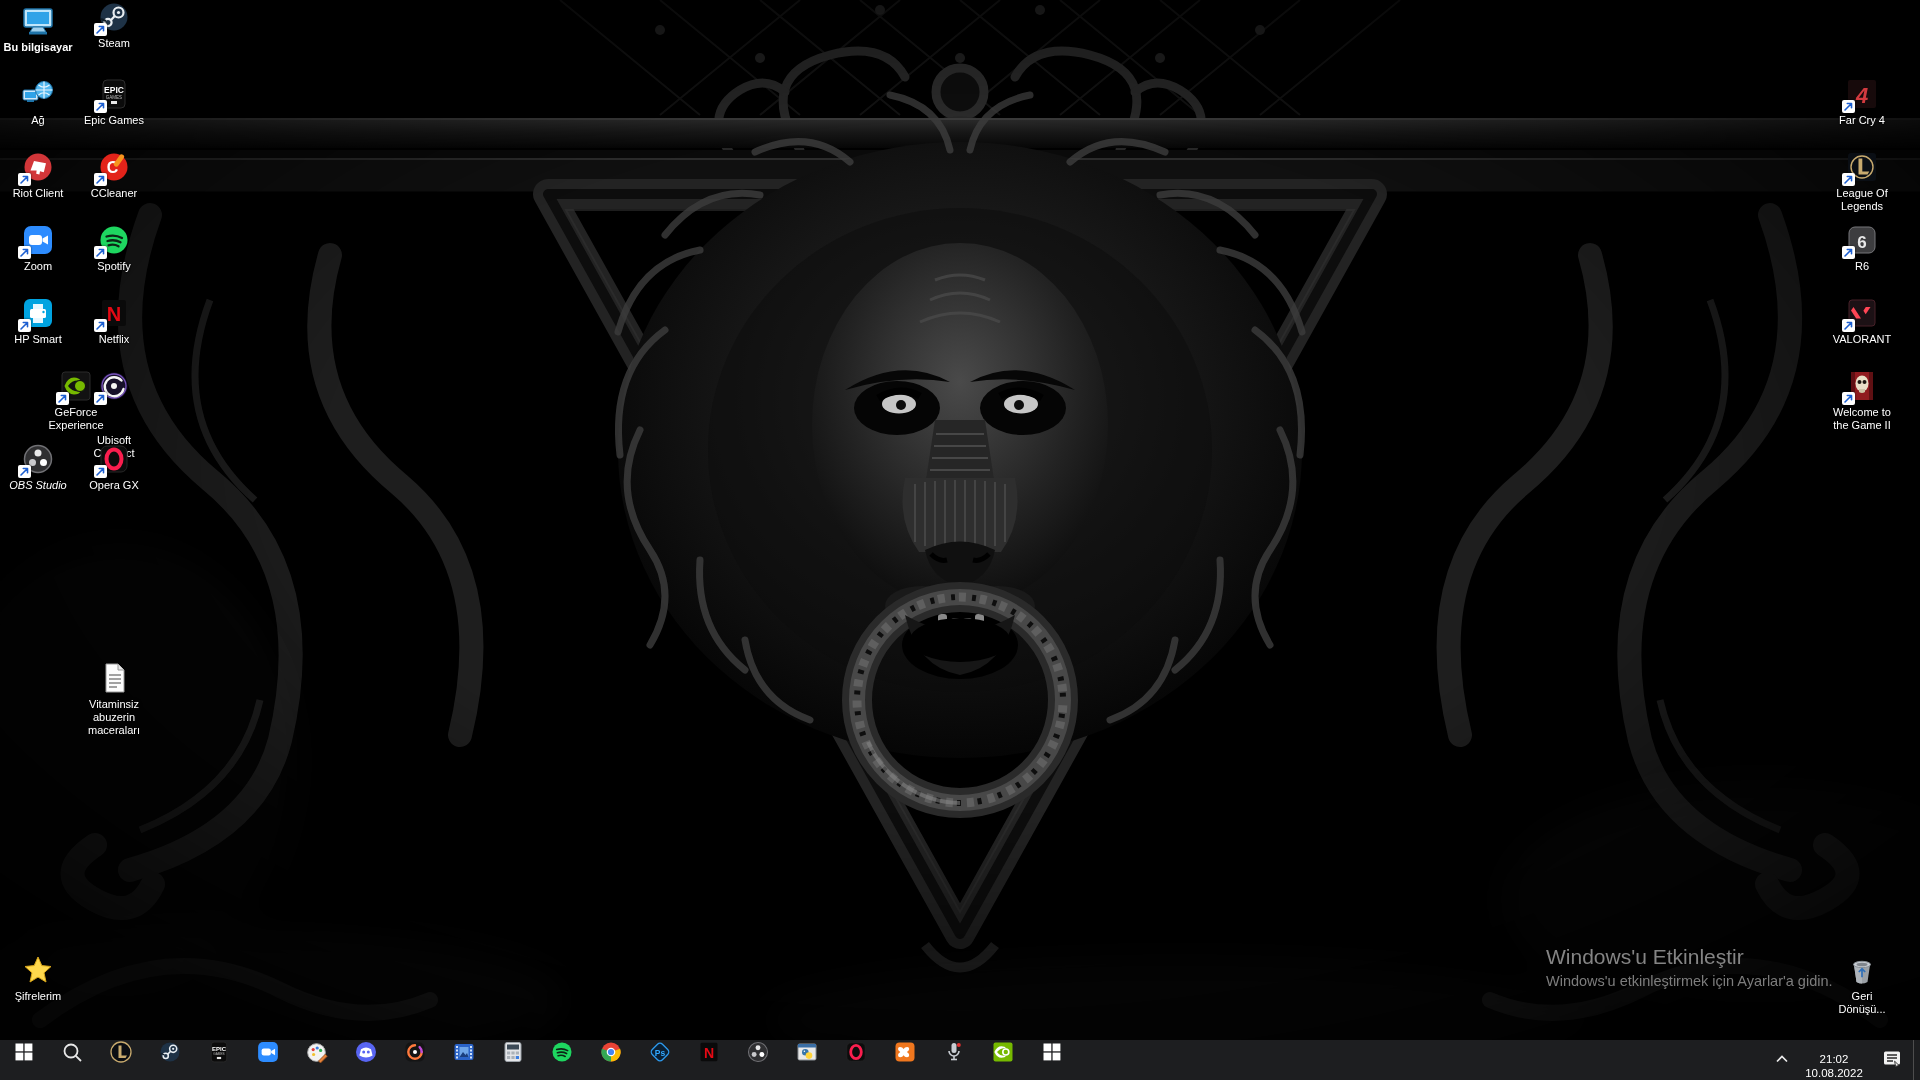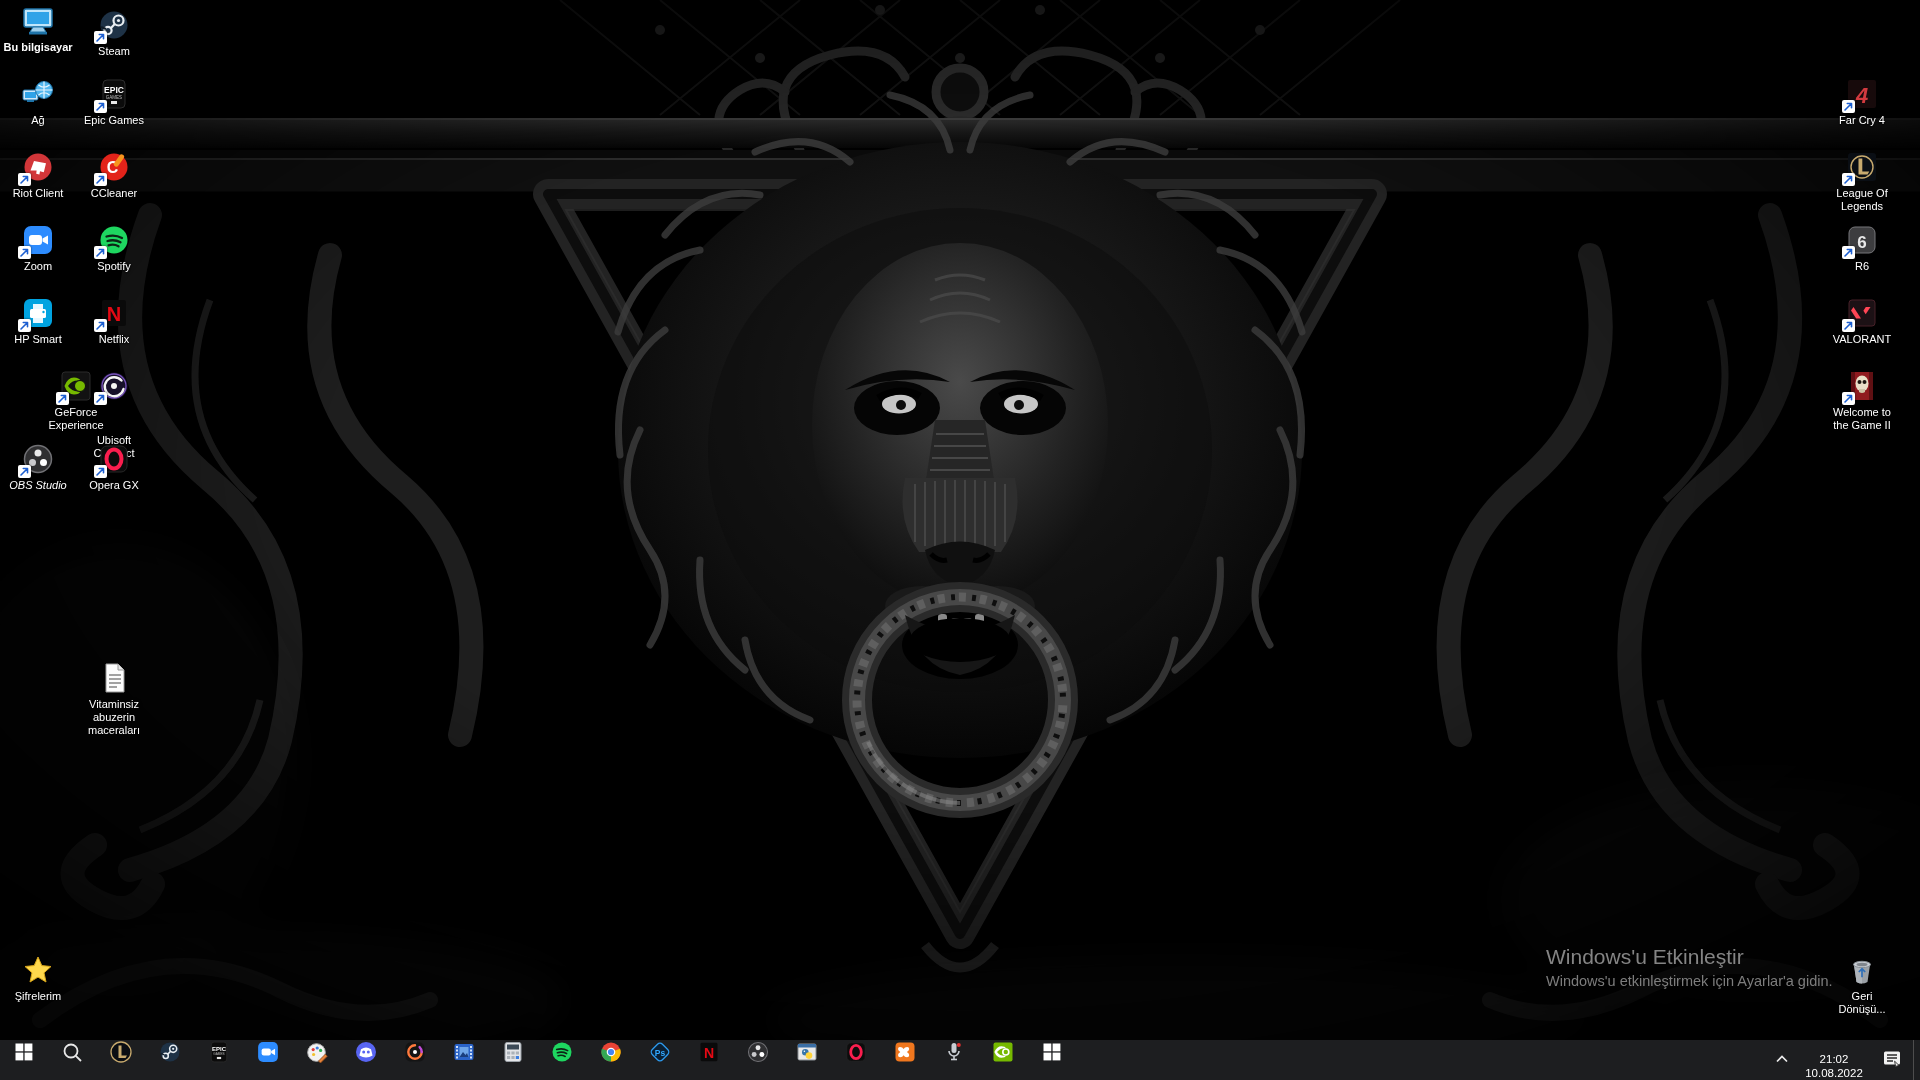--- a/index.html
+++ b/index.html
@@ -205,21 +205,21 @@
         <div class="di-glyph">
           <svg width="34" height="34" viewBox="0 0 34 34">
             <rect x="3" y="5" width="28" height="18" rx="2" fill="#bfe6fb" stroke="#1e73a8" stroke-width="1.5"></rect>
             <rect x="6" y="8" width="22" height="12" fill="#2fa3e8"></rect>
             <path d="M12 23 h10 l3 5 h-16 z" fill="#9fcfeb" stroke="#1e73a8"></path>
             <rect x="8" y="28" width="18" height="2.5" fill="#1e73a8"></rect>
           </svg>
         </div>
         <div class="di-label">Bu bilgisayar</div>
       </div>
-      <div class="desk-icon" style="left: 76px; top: 8px;">
+      <div class="desk-icon" style="left: 76px; top: 0;">
         <div class="di-glyph">
           <svg width="34" height="34" viewBox="0 0 34 34">
             <circle cx="17" cy="17" r="13.5" fill="#1e3246"></circle>
             <circle cx="21.5" cy="12.5" r="5" fill="none" stroke="#e9eef2" stroke-width="2.2"></circle>
             <circle cx="21.5" cy="12.5" r="1.6" fill="#e9eef2"></circle>
             <circle cx="11" cy="22.5" r="3.6" fill="none" stroke="#e9eef2" stroke-width="2.2"></circle>
             <path d="M13.8 20.2 L18 15.8" stroke="#e9eef2" stroke-width="2.2"></path>
             <path d="M4 19 l5 2" stroke="#0f1b26" stroke-width="2"></path>
           </svg>
           <span class="di-arrow">

